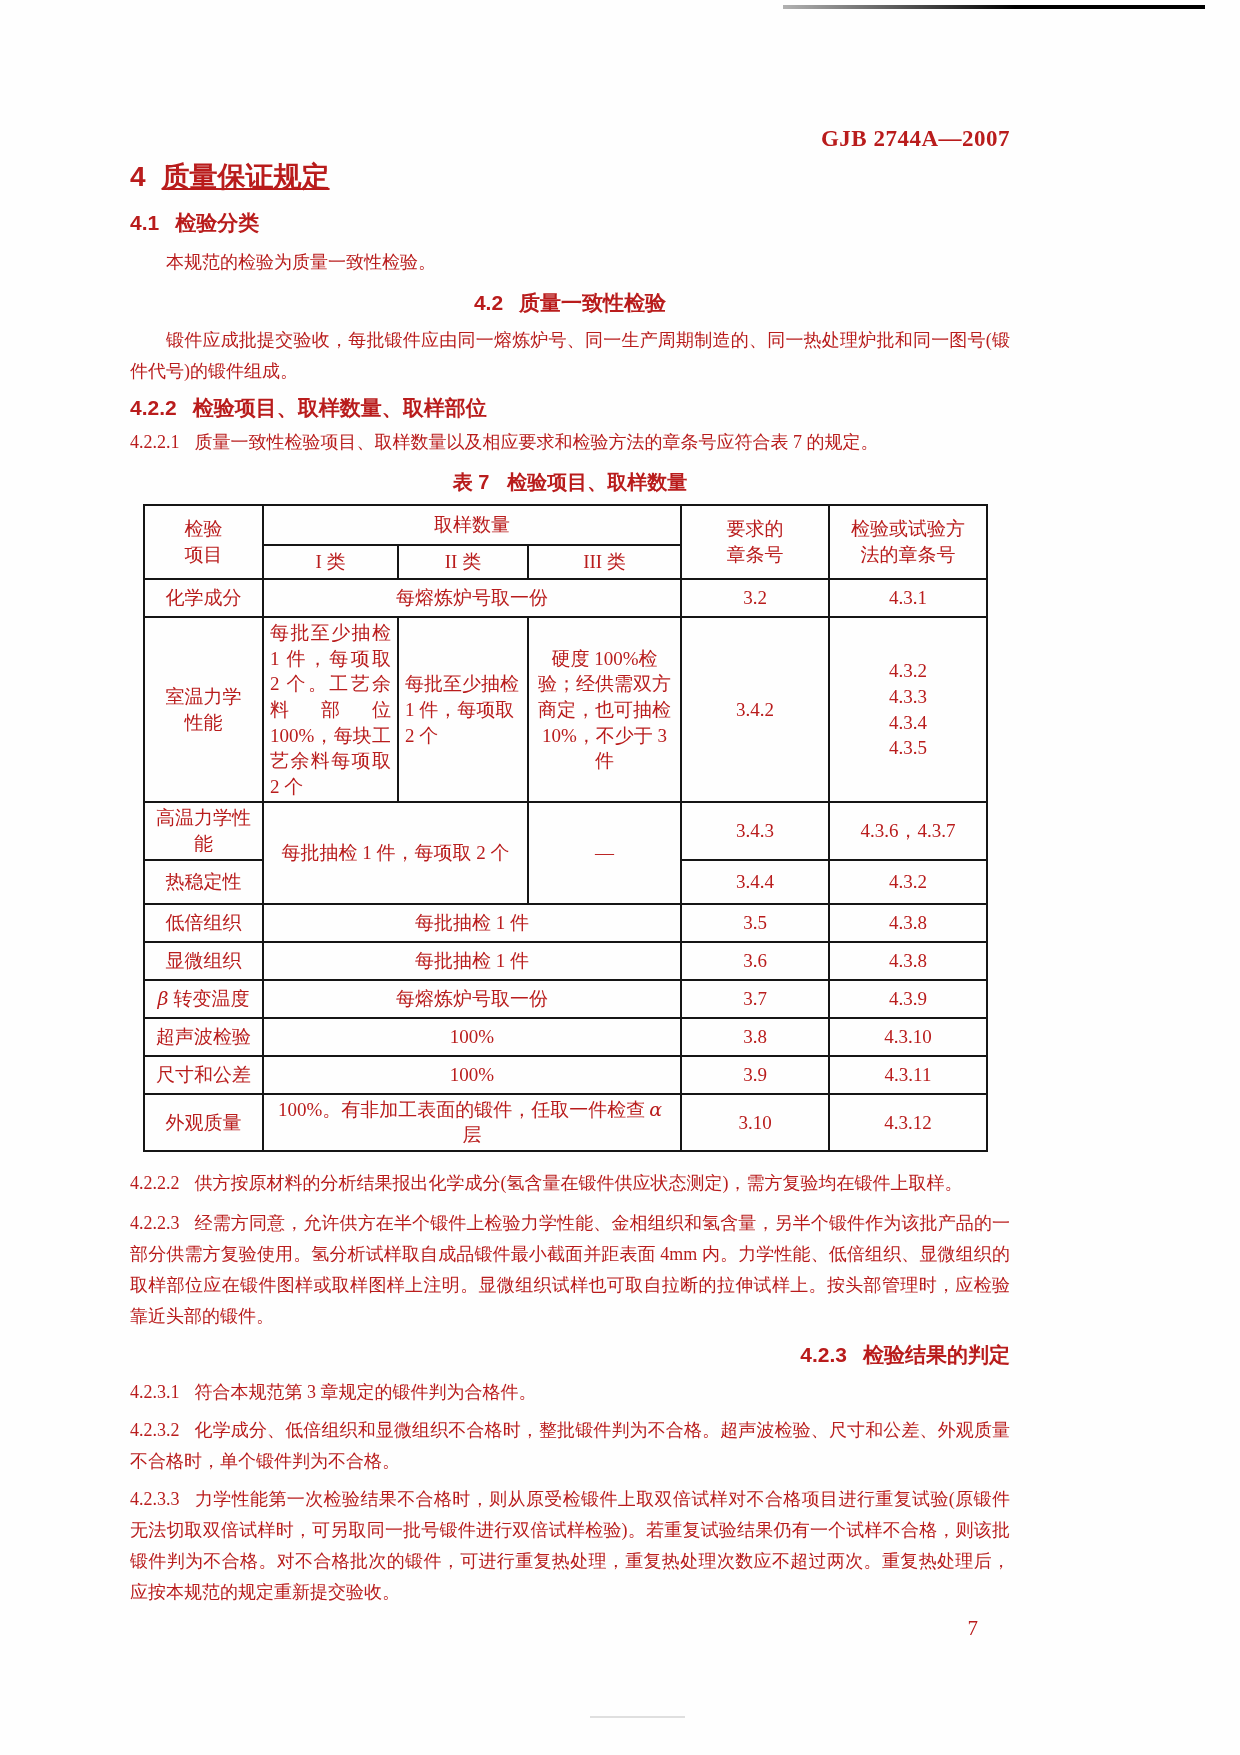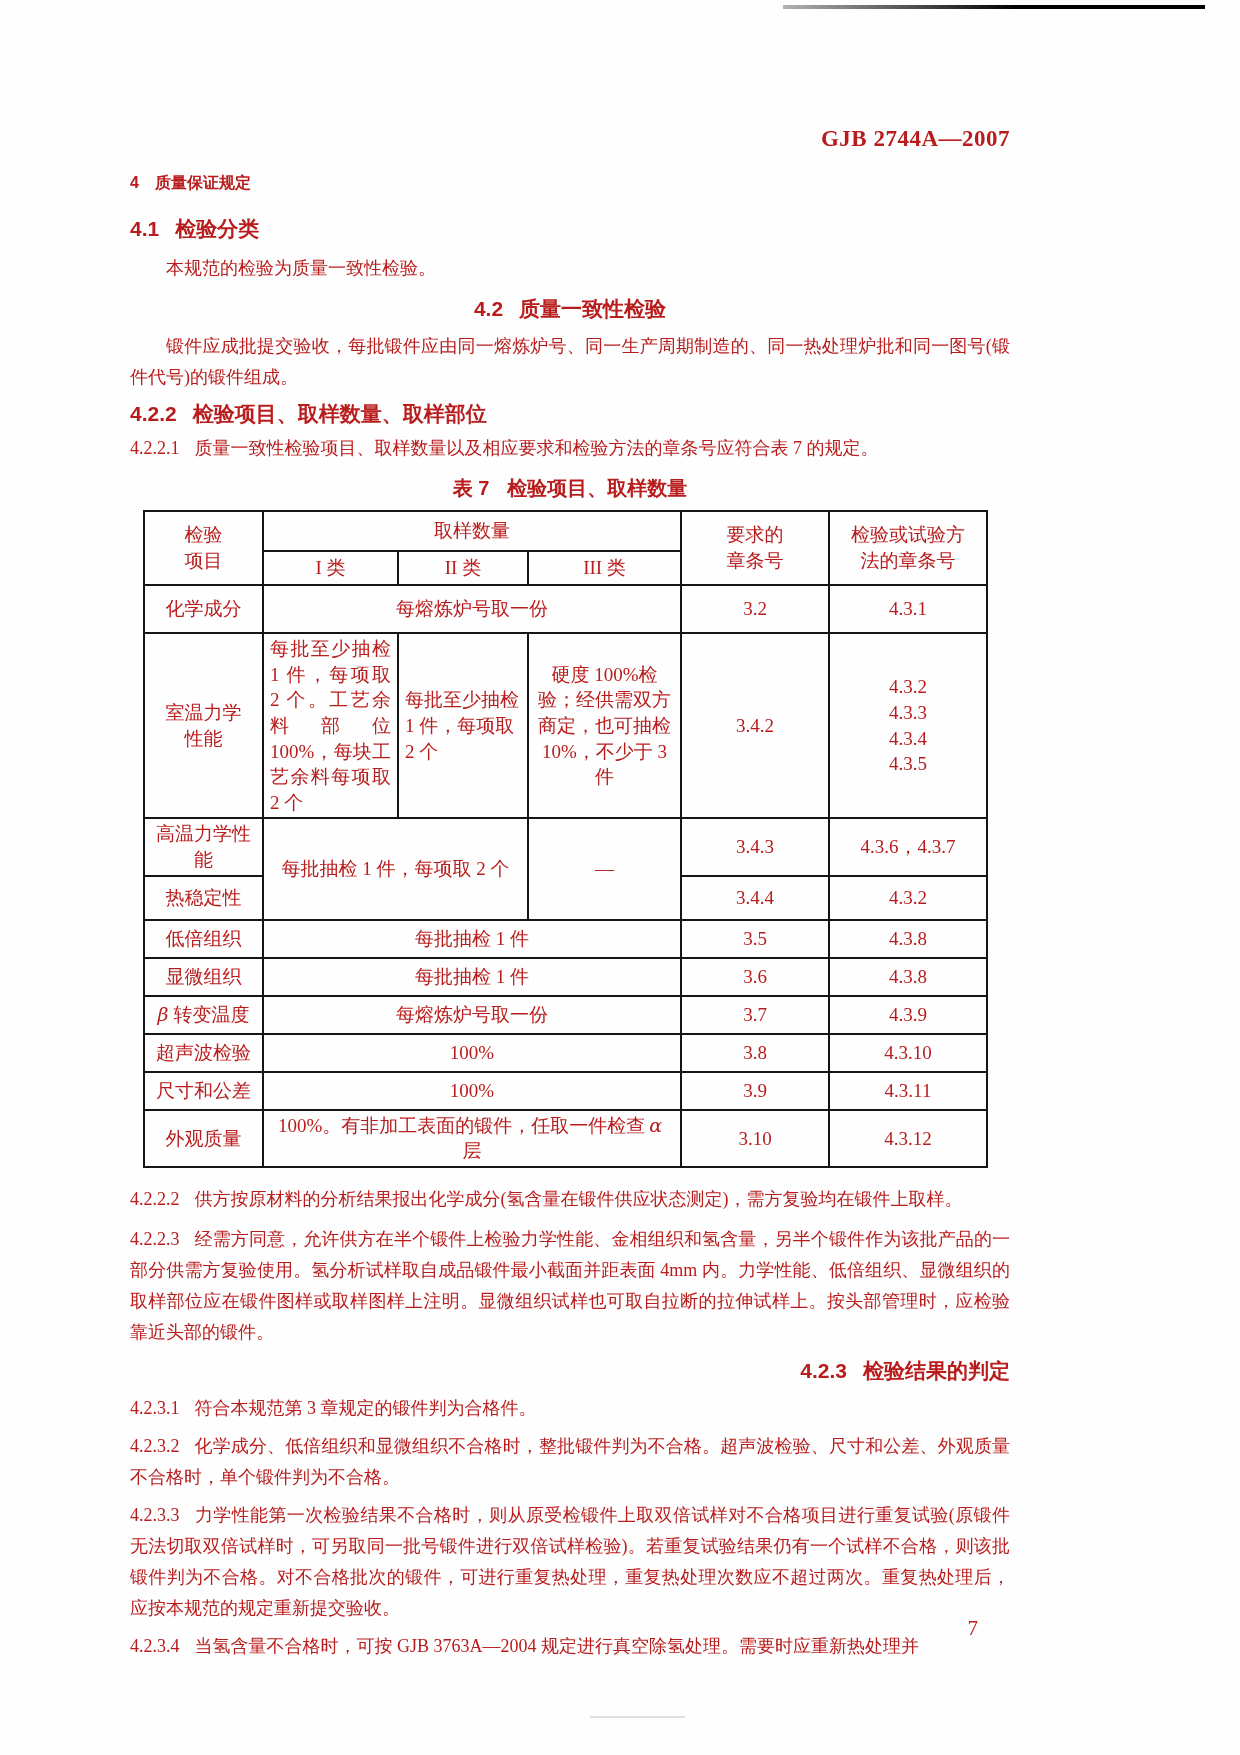--- a/index.html
+++ b/index.html
@@ -25,21 +25,21 @@
     margin-top:126px; text-align:right;
     font-weight:bold; font-size:23px; letter-spacing:0.5px;
     font-family:"Liberation Serif", serif;
   }
 
   .h {
     font-family:"Liberation Sans", "DejaVu Sans", sans-serif;
     font-weight:700; font-size:21px; line-height:27px; margin:0;
   }
   .hnum { display:inline-block; margin-right:16px; }
-  .h-4    { margin-top:17px; font-size:16px; }
+  .h-4    { margin-top:11px; font-size:28px;text-decoration:underline; }
   .h-41   { margin-top:19px; }
   .h-42   { margin-top:11px;text-align:center; }
   .h-421  { margin-top:9px;  }
   .h-422  { margin-top:7px;  }
   .h-423  { margin-top:9px;text-align:right;  }
 
   .body-p {
     margin:0; font-size:18px; line-height:31px;
     text-align:justify;
   }
@@ -74,21 +74,21 @@
     line-height:1.35;
   }
   .c   { text-align:center; }
   .pre { white-space:pre-line; }
   .just{ text-align:justify; }
   .it  { font-style:italic; margin-right:5px; font-family:"DejaVu Serif", serif; }
   .ita { font-style:italic; margin:0 4px; font-family:"DejaVu Serif", serif; }
 
   tr.rh-head1 { height:40px; }
   tr.rh-head2 { height:34px; }
-  tr.rh-chem  { height:48px; }
+  tr.rh-chem  { height:38px; }
   tr.rh-room  { height:175px; }
   tr.rh-high  { height:44px; }
   tr.rh-therm { height:44px; }
   tr.rh-std   { height:38px; }
   tr.rh-app   { height:42px; }
 
   .page-num {
     position:absolute; top:1616px; right:262px;
     font-size:21px;
   }
@@ -229,18 +229,17 @@
     <p class="body-p mt-p4223"><span class="pnum">4.2.2.3</span><span>经需方同意，允许供方在半个锻件上检验力学性能、金相组织和氢含量，另半个锻件作为该批产品的一部分供需方复验使用。氢分析试样取自成品锻件最小截面并距表面 4mm 内。力学性能、低倍组织、显微组织的取样部位应在锻件图样或取样图样上注明。显微组织试样也可取自拉断的拉伸试样上。按头部管理时，应检验靠近头部的锻件。</span></p>
 
     <h3 class="h h-423"><span class="hnum">4.2.3</span><span>检验结果的判定</span></h3>
 
     <p class="body-p mt-p4231"><span class="pnum">4.2.3.1</span><span>符合本规范第 3 章规定的锻件判为合格件。</span></p>
 
     <p class="body-p mt-p4232"><span class="pnum">4.2.3.2</span><span>化学成分、低倍组织和显微组织不合格时，整批锻件判为不合格。超声波检验、尺寸和公差、外观质量不合格时，单个锻件判为不合格。</span></p>
 
     <p class="body-p mt-p4233"><span class="pnum">4.2.3.3</span><span>力学性能第一次检验结果不合格时，则从原受检锻件上取双倍试样对不合格项目进行重复试验(原锻件无法切取双倍试样时，可另取同一批号锻件进行双倍试样检验)。若重复试验结果仍有一个试样不合格，则该批锻件判为不合格。对不合格批次的锻件，可进行重复热处理，重复热处理次数应不超过两次。重复热处理后，应按本规范的规定重新提交验收。</span></p>
 
-    <p class="body-p mt-p4234"><span class="pnum">4.2.3.4</span><span>当氢含量不合格时，可按 GJB 3763A—2004 规定进行真空除氢处理。需要时应重新热处理并</span></p>
 
   </div>
 
   <div class="page-num">7</div>
 </div>
 
 </body></html>

